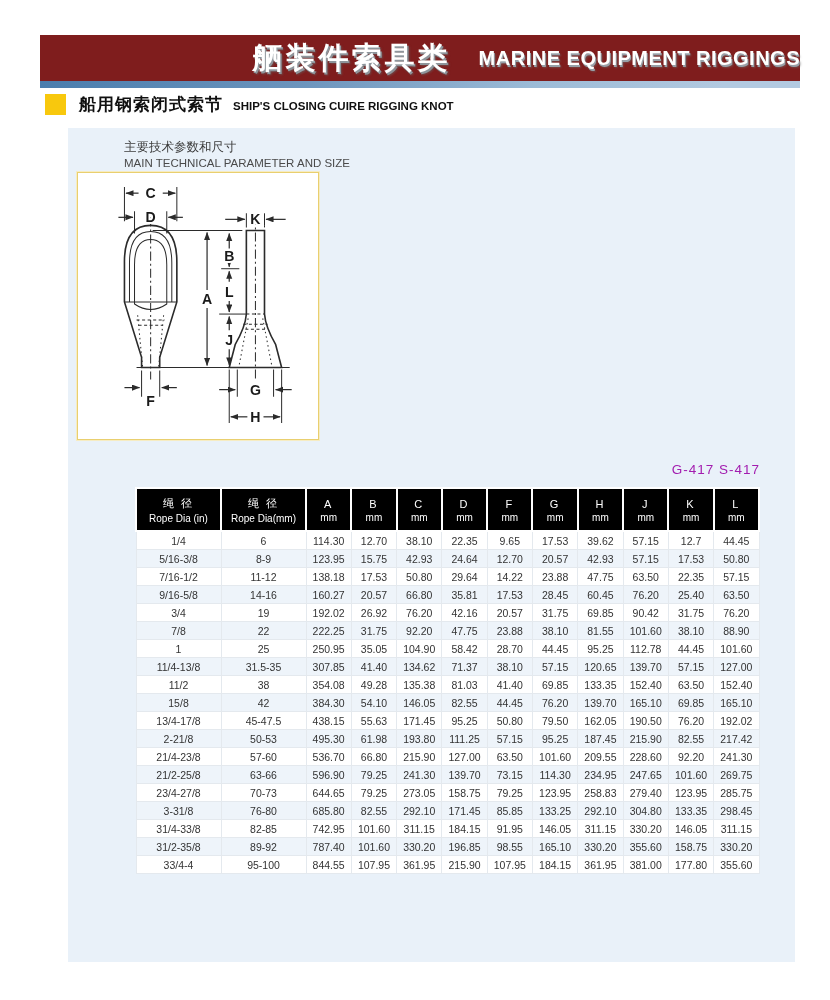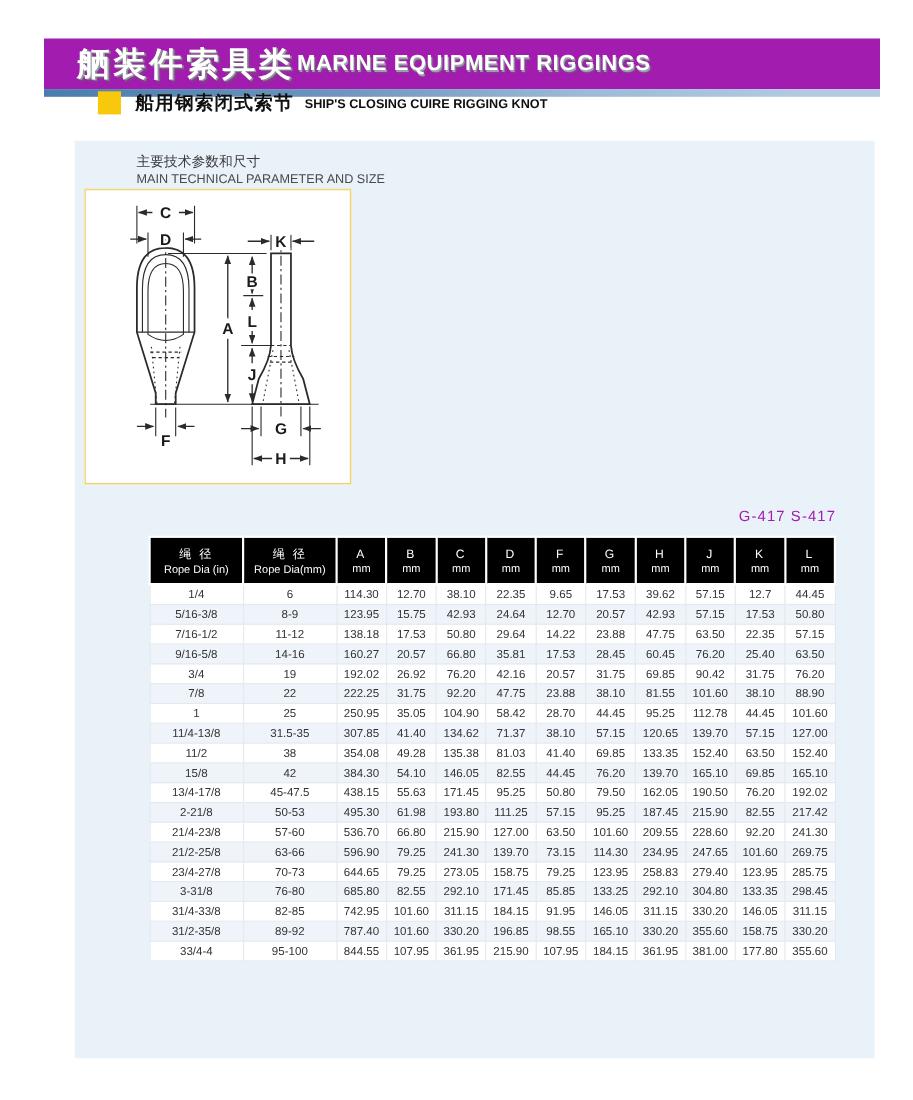--- a/index.html
+++ b/index.html
@@ -4,36 +4,36 @@
 <style>
   html,body{margin:0;padding:0;}
   body{
     width:830px;height:1000px;position:relative;background:#ffffff;
     font-family:"Liberation Sans", sans-serif;
     -webkit-font-smoothing:antialiased;
   }
   
   .banner{
     position:absolute;left:40px;top:35px;width:760px;height:46px;
-    background:#a21caf;display:flex;align-items:center;padding-left:30px;box-sizing:border-box;
+    background:#7f1d1d;display:flex;align-items:center;padding-left:30px;box-sizing:border-box;justify-content:flex-end;
   }
   .banner .zh{
     font-size:30px;font-weight:bold;color:#fff;letter-spacing:3px;
     text-shadow:1.5px 1.5px 0 #8e959b, 2.5px 3px 2px rgba(100,100,100,.55);
   }
   .banner .en{
-    font-size:20px;font-weight:bold;color:#fff;margin-left:2px;letter-spacing:.5px;
+    font-size:20px;font-weight:bold;color:#fff;margin-left:28px;letter-spacing:.5px;
     text-shadow:1px 1.5px 0 #98a0a8, 2px 2.5px 2px rgba(110,110,110,.5);
   }
   .banner-strip{
     position:absolute;left:40px;top:81px;width:760px;height:7px;
     background:linear-gradient(to right,#4a7dad 0%,#6d95bd 35%,#9cbbd7 65%,#b2c9e0 90%);
   }
   
-  .subtitle-row{position:absolute;left:45px;top:82px;display:flex;align-items:center;margin-left:44px;}
+  .subtitle-row{position:absolute;left:45px;top:93px;display:flex;align-items:center;}
   .yellow-sq{width:21px;height:21px;background:#f8c80d;margin-right:13px;flex:none;}
   .subtitle-row .zh{font-size:17px;font-weight:bold;color:#101010;letter-spacing:1px;}
   .subtitle-row .en{font-size:11.5px;font-weight:bold;color:#101010;margin-left:10px;margin-top:3px;text-align:center;}
   
   .panel{position:absolute;left:68px;top:128px;width:727px;height:834px;background:#e9f1f9;}
   .section-head{position:absolute;left:108px;top:139px;line-height:1.35;margin-left:16px;}
   .section-head .zh{font-size:12.5px;color:#3b3b3b;}
   .section-head .en{font-size:11.5px;color:#4a4a4a;}
   
   .diagram-box{

